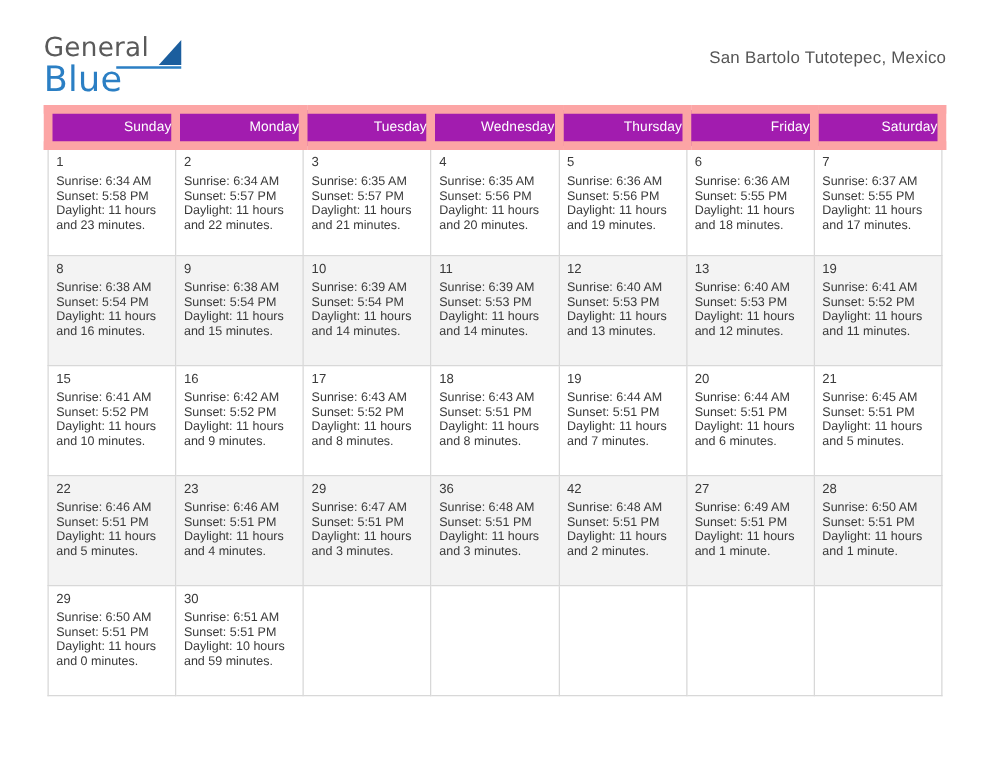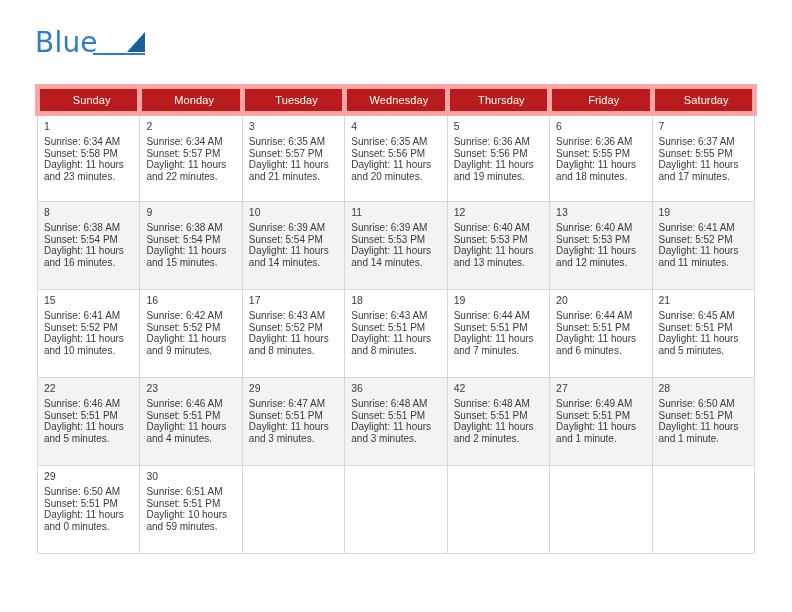--- a/index.html
+++ b/index.html
@@ -85,27 +85,27 @@
     letter-spacing: 0.2px;
   }
   
   .calendar {
     margin-top: 12px;
     width: 722px;
     border-collapse: collapse;
     table-layout: fixed;
   }
   .calendar th {
-    background: #b91c1c;
+    background: #a21caf;
     color: #ffffff;
     font-size: 11px;
     font-weight: normal;
-    text-align: center;
+    text-align: right;
     padding: 5px 0 5px 6px;
-    border: 5px solid #fca5a5;
+    border: 7px solid #fca5a5;
     letter-spacing: 0.1px;
   }
   .calendar td {
     vertical-align: top;
     width: 103px;
     height: 88px;
     border: 1px solid #d8d8d8;
     padding: 4px 5px 3px 6px;
     background: #ffffff;
     box-sizing: border-box;
@@ -130,25 +130,27 @@
     white-space: pre-line;
   }
 </style>
 </head>
 <body>
 
 <div class="page">
 
   <div class="header">
     <div class="logo">
+      <span class="logo-general">General</span>
       <span class="logo-underline"></span>
       <span class="logo-flag"></span>
       <span class="logo-blue">Blue</span>
     </div>
     <div class="title-block">
+      <div class="cal-subtitle">San Bartolo Tutotepec, Mexico</div>
     </div>
   </div>
 
   <table class="calendar">
     <thead>
       <tr>
         <th>Sunday</th>
         <th>Monday</th>
         <th>Tuesday</th>
         <th>Wednesday</th>

